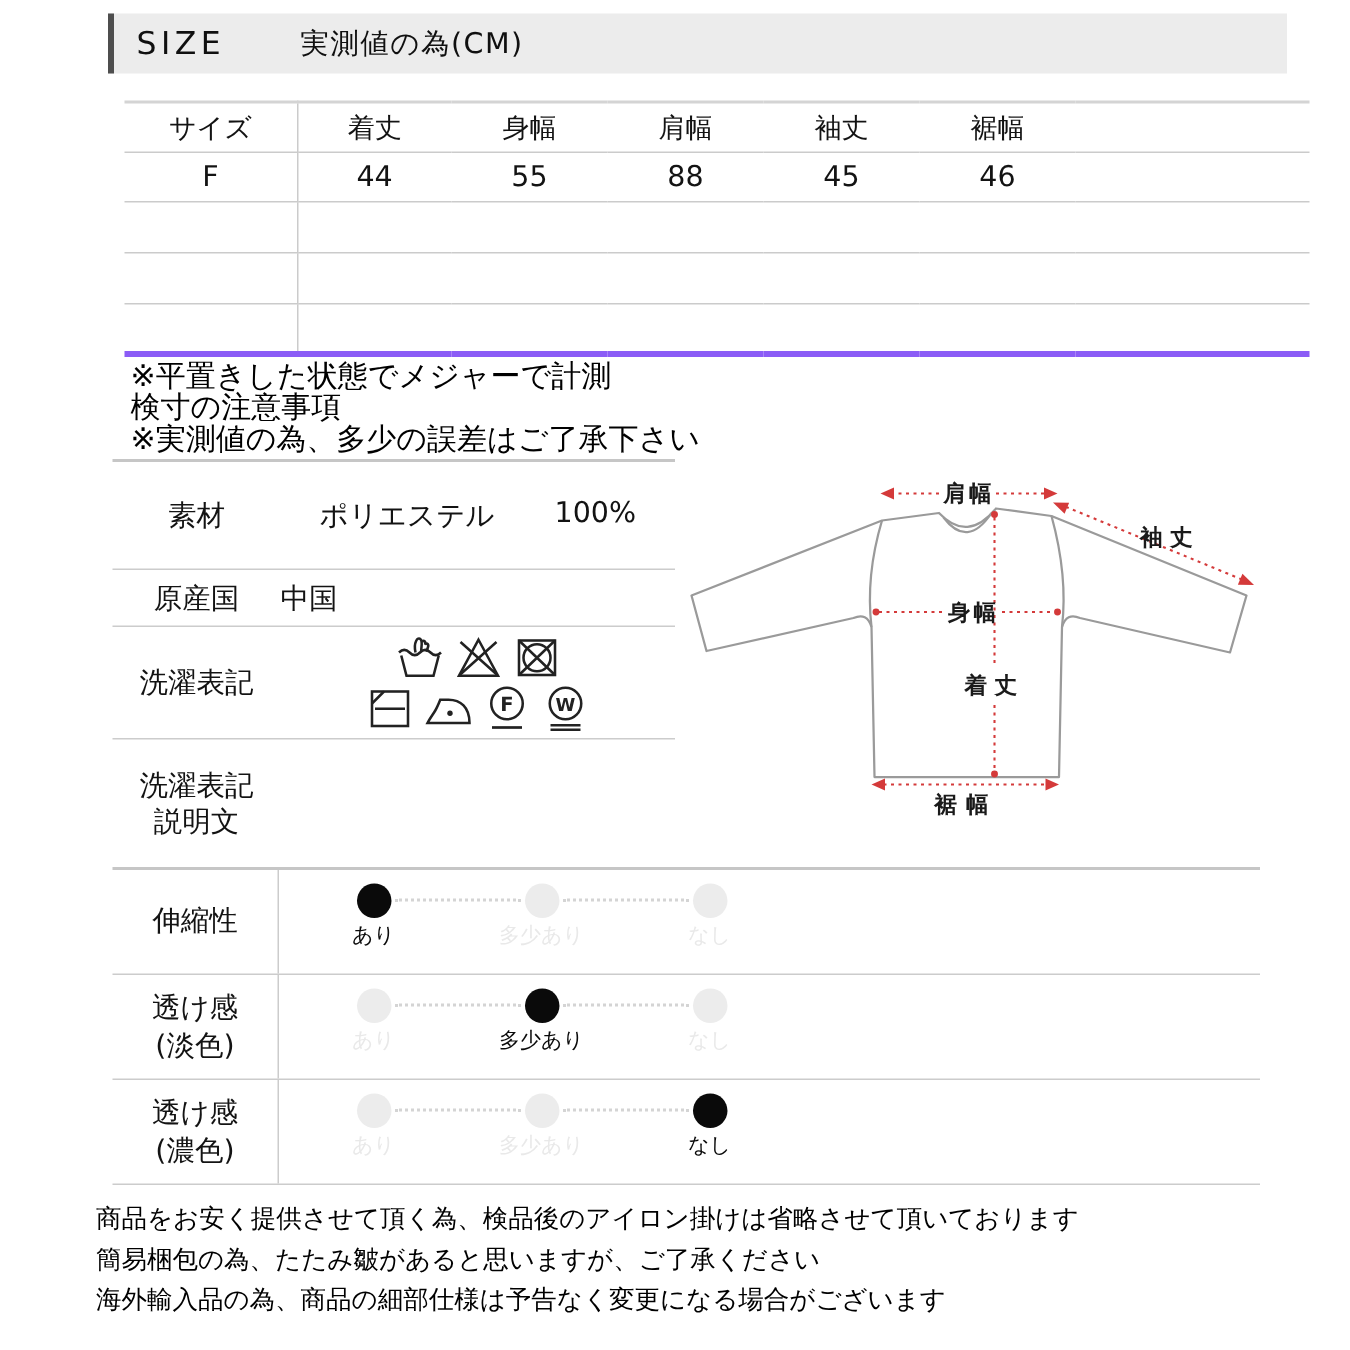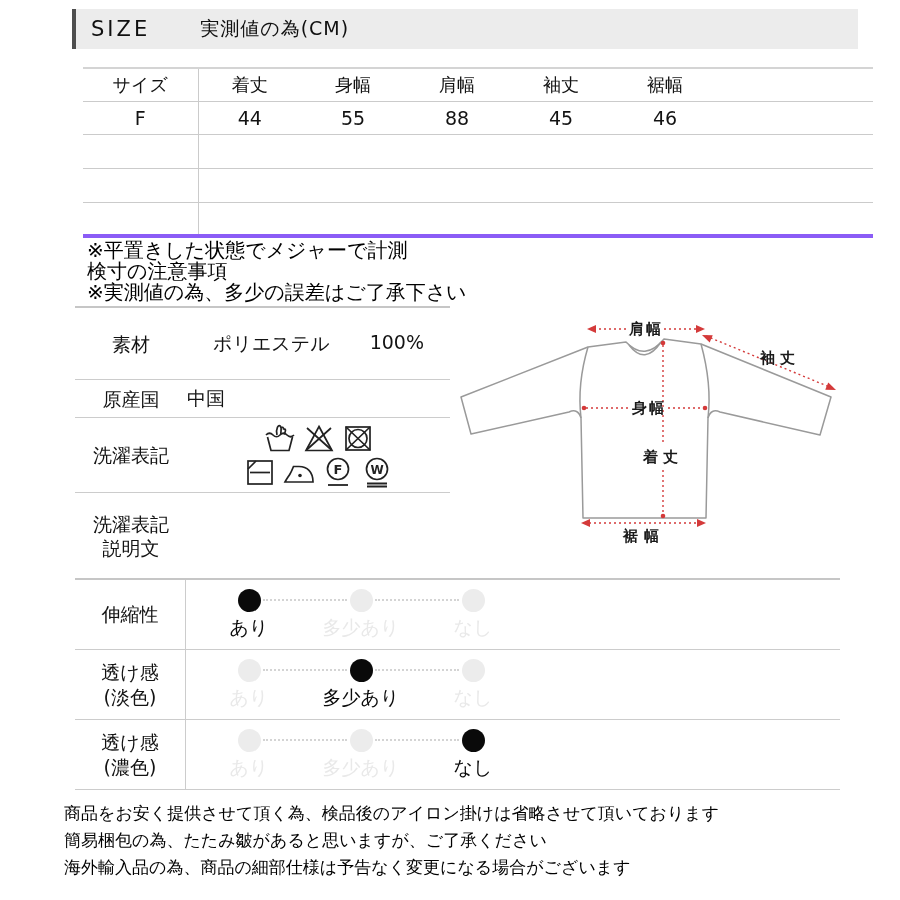--- a/index.html
+++ b/index.html
@@ -43,21 +43,21 @@
 
   
   #ratings{position:absolute;left:75px;top:578px;width:765px;border-top:2px solid #c6c6c6;}
   .rating-row{display:flex;height:70px;border-bottom:1px solid #cccccc;box-sizing:border-box;}
   .rating-label{width:110px;flex:none;border-right:1px solid #cccccc;display:flex;flex-direction:column;
                 justify-content:center;align-items:center;font-size:19px;line-height:25px;color:#131313;}
   .rating-track{position:relative;flex:1;}
   .option{position:absolute;top:9px;width:110px;text-align:center;}
   .opt-0{left:8px;} .opt-1{left:120px;} .opt-2{left:232px;}
   .dot{width:23px;height:23px;border-radius:50%;margin:0 auto 3px auto;background:#ececec;}
-  .olabel{font-size:19px;color:#e9e9e9;}
+  .olabel{font-size:14px;color:#e9e9e9;}
   .option.sel .dot{background:#0a0a0a;}
   .option.sel .olabel{color:#0a0a0a;}
   .connector{position:absolute;top:19px;height:0;border-top:2px dotted #d4d4d4;}
   .conn-1{left:77px;width:84px;} .conn-2{left:189px;width:84px;}
 
   
   #diagram{position:absolute;left:448px;top:312px;width:430px;height:255px;}
   #diagram text{font-family:"DejaVu Sans","Liberation Sans",sans-serif;font-size:15px;font-weight:bold;fill:#1a1a1a;}
 
   

